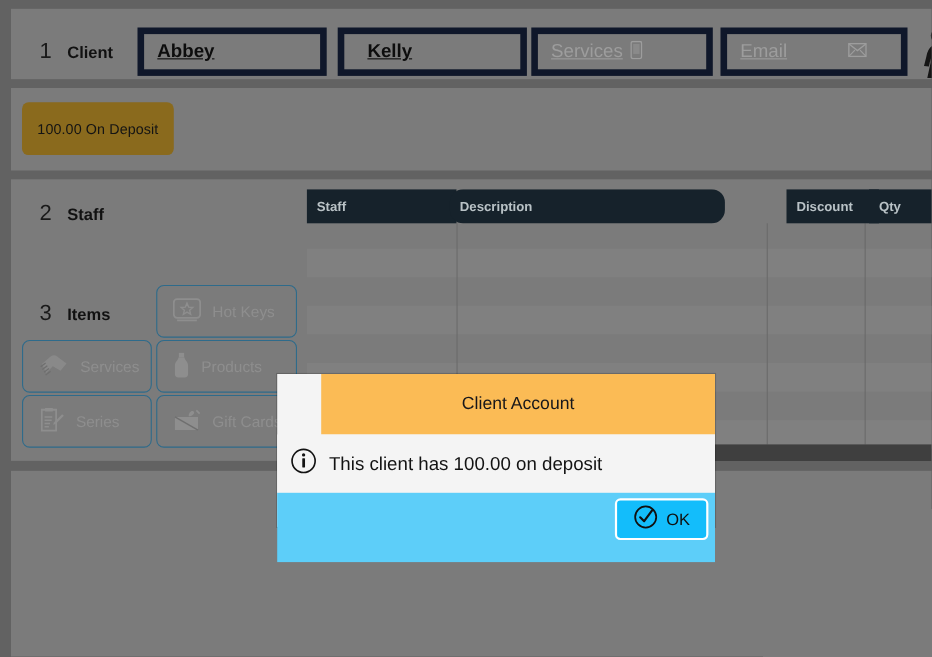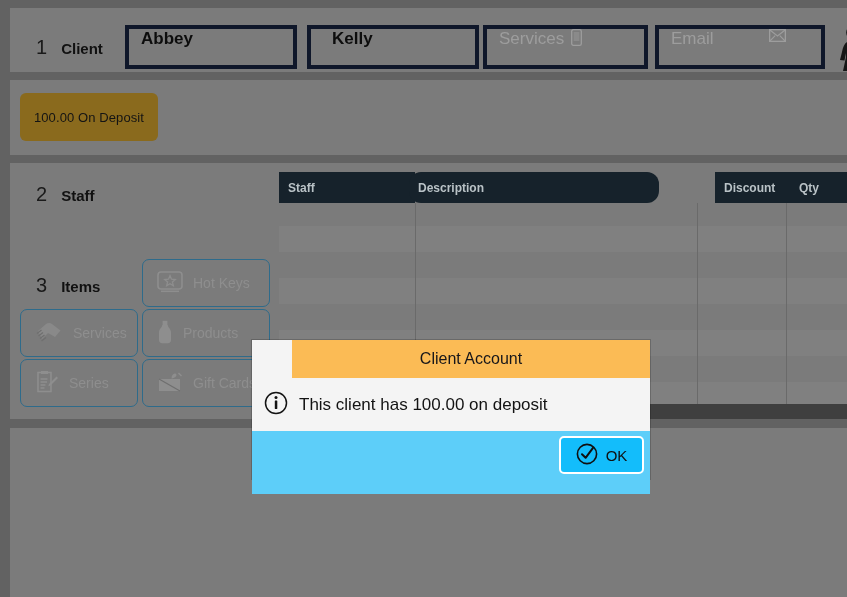--- a/index.html
+++ b/index.html
@@ -45,26 +45,27 @@
     top: 28px;
     display: flex;
     align-items: baseline;
     gap: 14px;
   }
   .field {
     position: absolute;
     top: 17px;
     height: 44px;
     box-sizing: border-box;
-    border: 4px solid #0f172a;
+    border: 6px solid #0f172a;
     background: #7b7b7b;
     display: flex;
-    align-items: flex-start;
+    align-items: center;
     padding-left: 12px;
     font-size: 17px;
+    text-decoration: underline;
   }
   .field.filled {
     color: #0d0d0d;
     font-weight: bold;
   }
   .field.empty {
     color: #9d9d9d;
     font-weight: normal;
   }
   #field-first  { left: 115px; width: 172px; }
@@ -226,21 +227,21 @@
     position: absolute;
     left: 252px;
     top: 340px;
     width: 398px;
     height: 139px;
     background: #f4f4f4;
     box-shadow: 0 0 0 1px rgba(0,0,0,.18);
     z-index: 50;
   }
   #dialog-header {
-    height: 38px;
+    height: 55px;
     background: #fbbb55;
     display: flex;
     align-items: center;
     justify-content: center;
     color: #16161a;
     font-size: 16px;
     margin-left: 40px;
   }
   #dialog-body {
     height: 53px;

